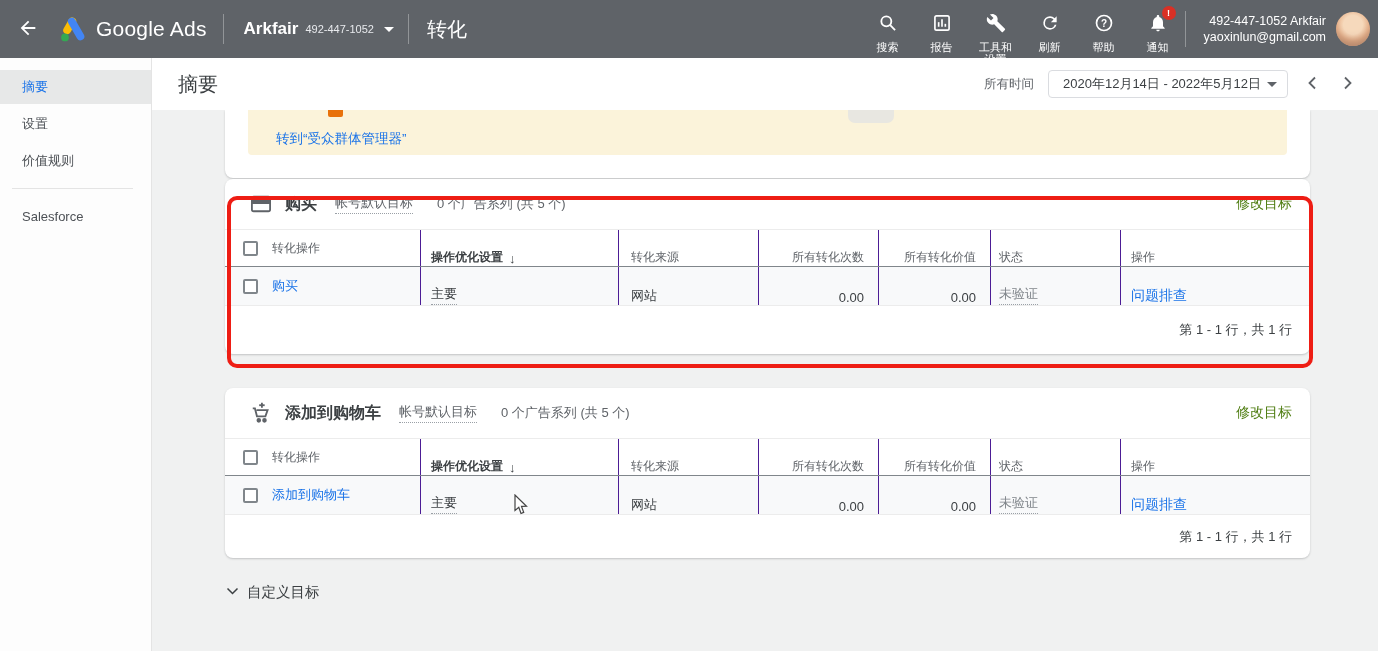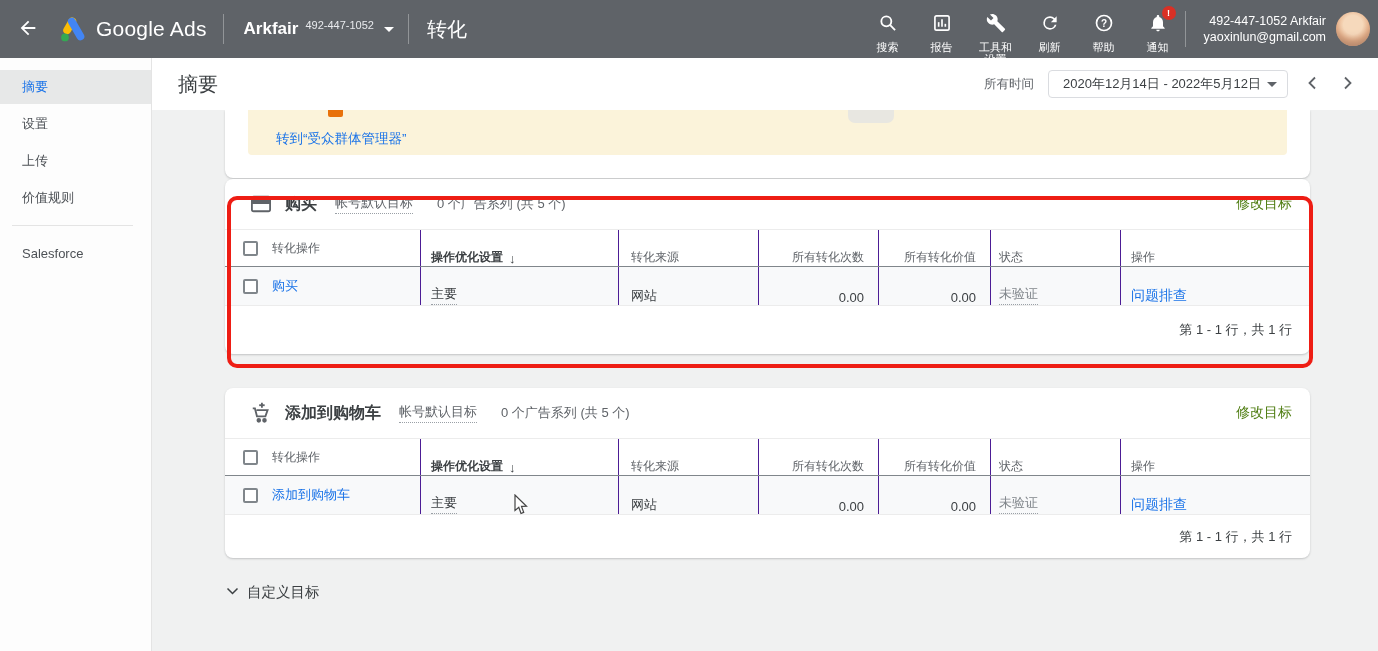--- a/index.html
+++ b/index.html
@@ -5,21 +5,21 @@
   * { margin:0; padding:0; box-sizing:border-box; }
   html,body { width:1378px; height:651px; overflow:hidden; }
   body { font-family:"Liberation Sans","DejaVu Sans",sans-serif; color:#3c4043; background:#fff; position:relative; }
 
   
   .topbar { position:absolute; left:0; top:0; width:1378px; height:58px; background:#5f6368; display:flex; align-items:center; overflow:hidden; z-index:20; }
   .tb-back { width:56px; display:flex; justify-content:center; align-items:center; background:none; border:none; cursor:pointer; }
   .tb-logo { width:30px; height:30px; margin:0 8px 0 2px; }
   .tb-brand { color:#fff; font-size:21px; letter-spacing:.2px; margin-right:16px; white-space:nowrap; }
   .tb-vdiv { width:1px; height:30px; background:rgba(255,255,255,.32); }
-  .tb-acct-sel { display:flex; align-items:flex-start; gap:7px; margin:0 14px 0 20px; cursor:pointer; }
+  .tb-acct-sel { display:flex; align-items:center; gap:7px; margin:0 14px 0 20px; cursor:pointer; }
   .tb-acct-name { color:#fff; font-size:17px; font-weight:bold; }
   .tb-acct-id { color:#e8eaed; font-size:11px; }
   .caret-down { width:0; height:0; border-left:5px solid transparent; border-right:5px solid transparent; border-top:5px solid #fff; align-self:center; margin-left:3px; }
   .tb-page { color:#fff; font-size:20px; margin-left:18px; white-space:nowrap; }
   .tb-spacer { flex:1; }
   .tb-nav { display:flex; align-items:flex-start; height:58px; padding-top:13px; }
   .tb-nav-item { width:54px; display:flex; flex-direction:column; align-items:center; gap:4px; cursor:pointer; position:relative; }
   .tb-nav-label { color:#fff; font-size:11px; line-height:12px; text-align:center; white-space:pre-line; }
   .tb-badge { position:absolute; top:-7px; right:9px; min-width:14px; height:14px; border-radius:7px; background:#d93025; color:#fff; font-size:9px; font-weight:bold; display:flex; align-items:center; justify-content:center; }
   .tb-acct-info { text-align:right; margin:0 10px 0 18px; line-height:16px; }
@@ -30,21 +30,21 @@
   .sidebar { position:absolute; left:0; top:58px; width:152px; bottom:0; background:#fdfdfd; border-right:1px solid #e4e4e4; padding-top:12px; z-index:10; }
   .sb-item { height:34px; display:flex; align-items:center; padding-left:22px; font-size:13px; color:#4d5156; cursor:pointer; margin-bottom:3px; }
   .sb-item.selected { background:#e7e8e8; color:#1a73e8; }
   .sb-div { height:1px; background:#e4e4e4; margin:10px 18px 10px 12px; }
 
   
   .page-head { position:absolute; left:152px; top:58px; right:0; height:52px; background:#fff; display:flex; align-items:center; z-index:9; }
   .ph-title { font-size:20px; color:#3c4043; margin-left:26px; }
   .ph-spacer { flex:1; }
   .ph-date-label { font-size:12.5px; color:#5f6368; margin-right:14px; }
-  .ph-date-box { width:240px; height:28px; border:1px solid #dadce0; border-radius:4px; display:flex; align-items:center; padding:0 10px 0 14px; cursor:pointer; background:#fff;justify-content:flex-end; }
+  .ph-date-box { width:240px; height:28px; border:1px solid #dadce0; border-radius:4px; display:flex; align-items:center; padding:0 10px 0 14px; cursor:pointer; background:#fff; }
   .ph-date-text { font-size:13px; color:#3c4043; flex:1; white-space:nowrap; }
   .ph-date-box .caret-down { border-top-color:#5f6368; margin-left:6px; }
   .ph-chev { width:34px; height:34px; display:flex; align-items:center; justify-content:center; background:none; border:none; cursor:pointer; }
   .ph-chevs { display:flex; margin:0 14px 0 8px; }
 
   
   .content { position:absolute; left:152px; top:110px; right:0; bottom:0; background:#f0f1f1; overflow:hidden; }
   .card { position:absolute; left:73px; width:1085px; background:#fff; border-radius:8px; box-shadow:0 1px 2px rgba(60,64,67,.25); }
 
   
@@ -194,23 +194,20 @@
   </header>
 
   <aside class="sidebar">
     <div class="sb-item selected">
         <span>摘要</span>
       </div>
     <div class="sb-item">
         <span>设置</span>
       </div>
     <div class="sb-item">
-        <span>上传</span>
-      </div>
-    <div class="sb-item">
         <span>价值规则</span>
       </div>
     <div class="sb-div"></div>
     <div class="sb-item">
         <span>Salesforce</span>
       </div>
   </aside>
 
   <div class="page-head">
     <span class="ph-title">摘要</span>

